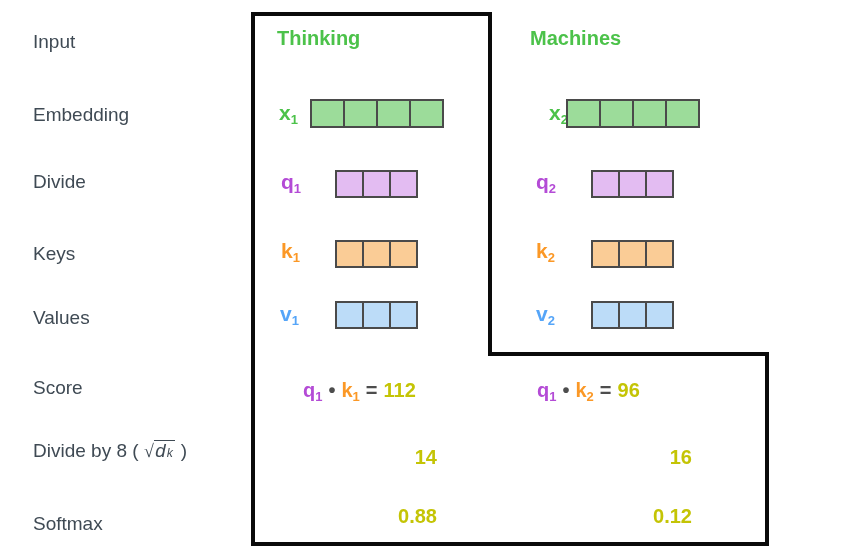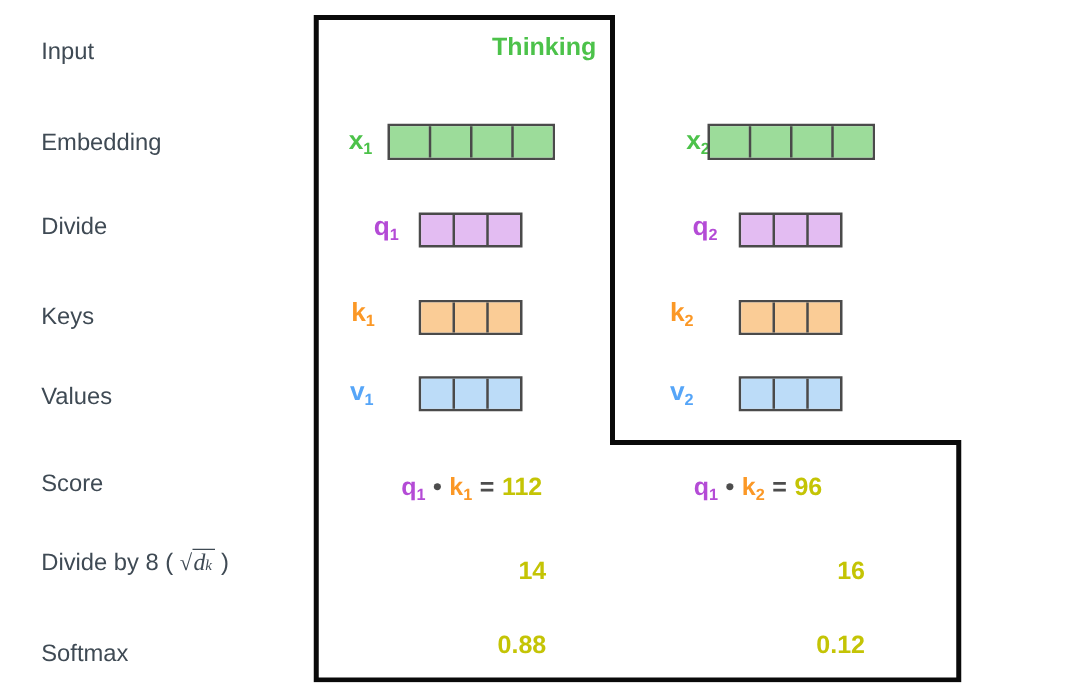--- a/index.html
+++ b/index.html
@@ -12,29 +12,29 @@
   }
   #outline-svg{position:absolute;left:0;top:0;width:867px;height:546px;pointer-events:none;}
 
   .rowlabel{
     position:absolute;left:33px;
     font-size:19px;color:var(--label_dark);
     font-weight:400;white-space:nowrap;
   }
   .colheader{
     position:absolute;top:27px;width:200px;
-    text-align:right;font-size:20px;font-weight:700;
+    text-align:left;font-size:20px;font-weight:700;
     color:var(--green);white-space:nowrap;
   }
   .veclabel{
     position:absolute;font-size:21px;font-weight:700;white-space:nowrap;
   }
   .veclabel .subn{font-size:13px;vertical-align:-4px;font-weight:700;}
   .lab-green{color:var(--green);}
-  .lab-purple{color:var(--purple);margin-left:18px;}
+  .lab-purple{color:var(--purple);}
   .lab-orange{color:var(--orange);}
   .lab-blue{color:var(--blue);}
 
   .vec{
     position:absolute;display:flex;
     border:2px solid var(--cell_border);
   }
   .vec .cell{border-left:2px solid var(--cell_border);}
   .vec .cell:first-child{border-left:none;}
   .vec.green .cell{width:31px;height:25px;background:var(--green_fill);}
@@ -51,21 +51,21 @@
 
   .olive-num{
     position:absolute;width:120px;text-align:right;
     font-size:20px;font-weight:700;color:var(--olive);
   }
 
   .math-sqrt{font-family:"Liberation Serif", serif;}
   .math-sqrt .rad{font-size:18px;}
   .math-sqrt .under{
     border-top:1.5px solid var(--label_dark);
-    font-style:italic;padding:0 2px 0 1px;
+    font-style:italic;padding:0 2px 0 1px;font-family:Liberation Mono, monospace;
   }
   .math-sqrt .under .subk{font-size:12px;font-style:italic;}
 </style>
 </head>
 <body>
 
 <div id="canvas">
 
   <svg id="outline-svg" viewBox="0 0 867 546" xmlns="http://www.w3.org/2000/svg">
     <path d="M253,14 H490 V354 H767 V544 H253 Z" fill="none" stroke="#0A0A0A" stroke-width="4"></path>
@@ -76,20 +76,21 @@
   <div class="rowlabel" style="top:171px">Divide</div>
   <div class="rowlabel" style="top:243px">Keys</div>
   <div class="rowlabel" style="top:307px">Values</div>
   <div class="rowlabel" style="top:377px">Score</div>
   <div class="rowlabel" style="top:440px">
     <span>Divide by 8 ( </span><span class="math-sqrt"><span class="rad">√</span><span class="under"><span>d</span><span class="subk">k</span></span></span><span> )</span>
   </div>
   <div class="rowlabel" style="top:513px">Softmax</div>
 
   <div class="colheader" style="left:277px">Thinking</div>
+  <div class="colheader" style="left:530px">Machines</div>
 
   <div class="veclabel lab-green" style="left:279px;top:101px"><span>x</span><span class="subn">1</span></div>
   <div class="vec green" style="left:310px;top:99px">
       <div class="cell"></div>
       <div class="cell"></div>
       <div class="cell"></div>
       <div class="cell"></div>
     </div>
 
   <div class="veclabel lab-purple" style="left:281px;top:170px"><span>q</span><span class="subn">1</span></div>

